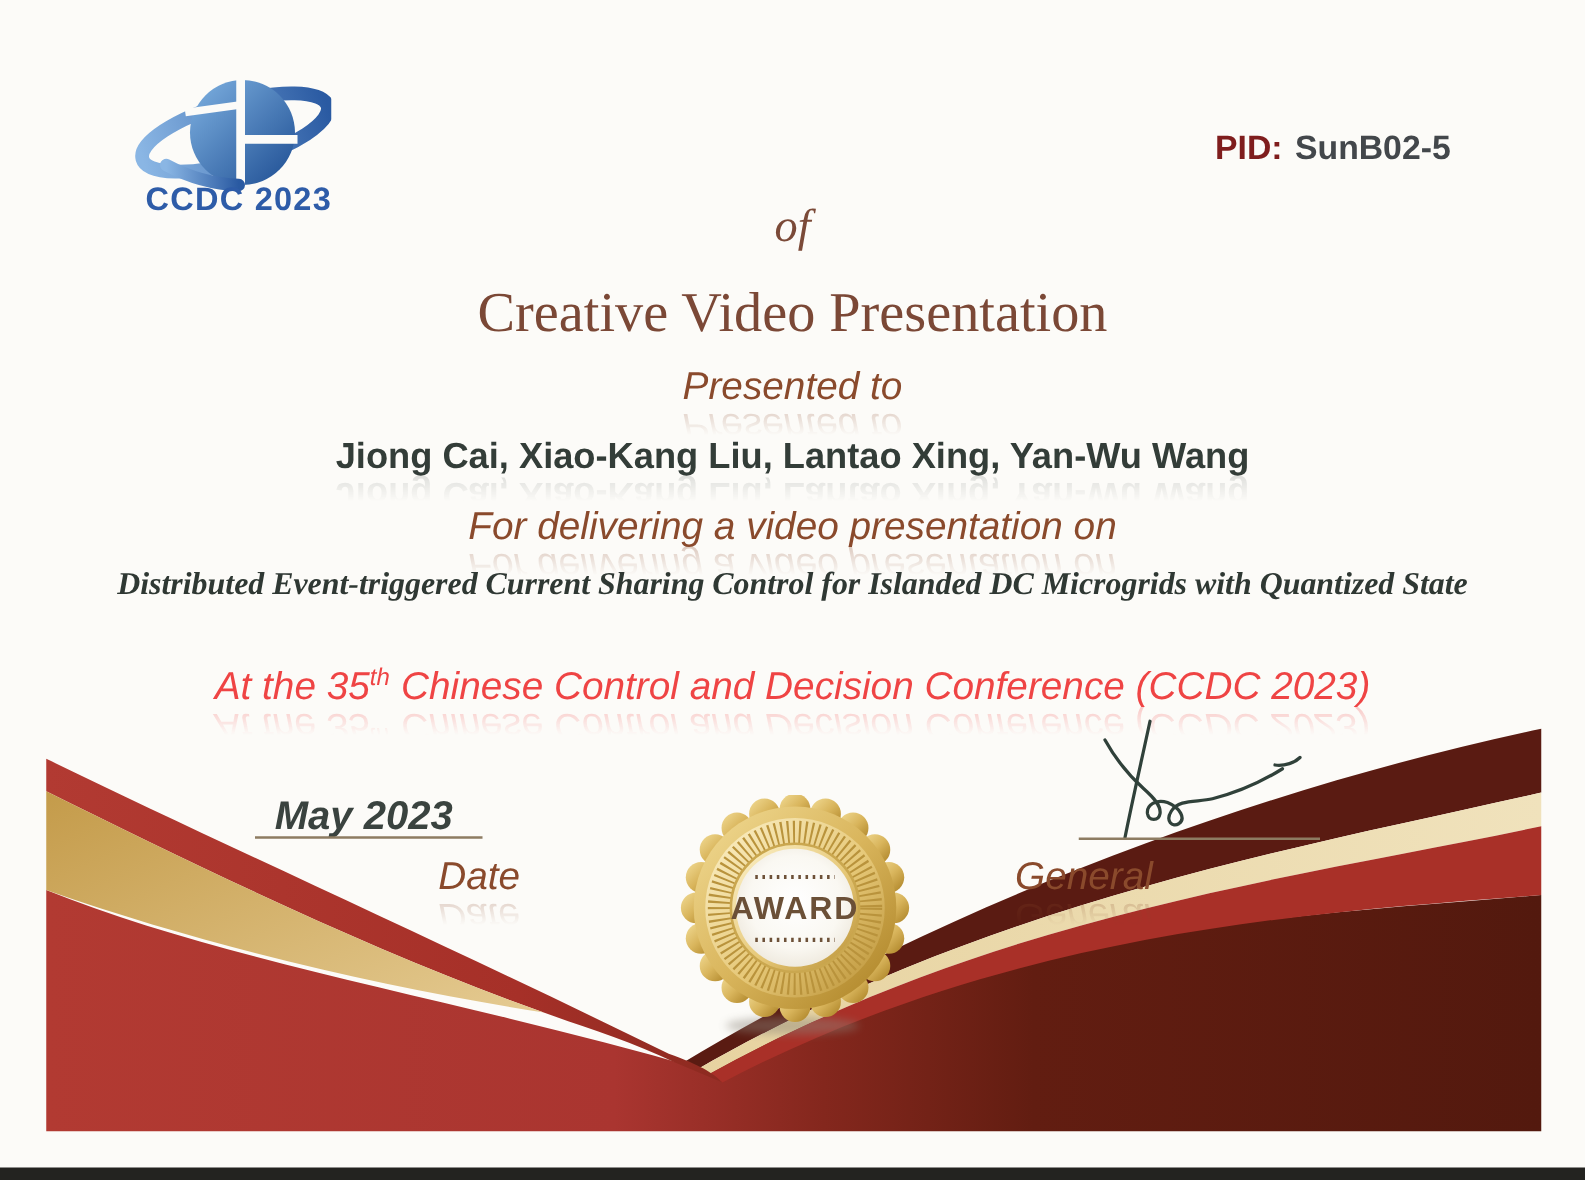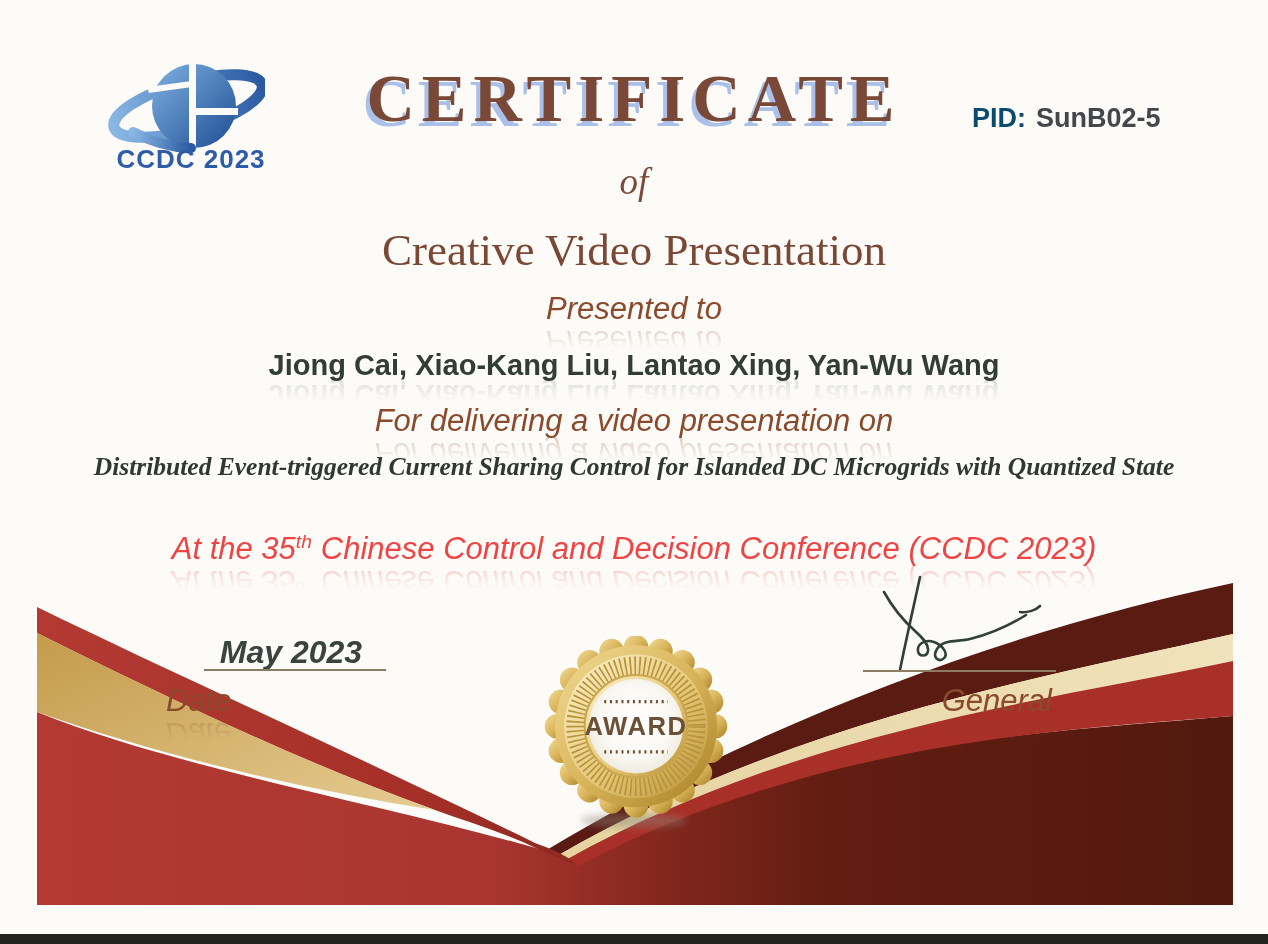--- a/index.html
+++ b/index.html
@@ -5,38 +5,38 @@
   html,body{margin:0;padding:0;background:#888;}
   .page{position:relative;width:1268px;height:944px;background:#fcfbf8;overflow:hidden;
         font-family:"Liberation Sans",sans-serif;}
   .abs{position:absolute;}
   .center-line{left:0;right:0;text-align:center;}
 
   
   .cert-title{top:60px;font-family:"Liberation Serif",serif;font-weight:bold;font-size:67px;
               letter-spacing:7px;color:#7a4836;text-shadow:-4px 5px 0 #aac0e8;}
   .pid{top:103px;left:972px;font-size:27px;font-weight:bold;white-space:nowrap;}
-  .pid .lbl{color:#0c4a6e;}
+  .pid .lbl{color:#7f1d1d;}
   .pid .val{color:#43474b;margin-left:10px;}
   .of-line{top:160px;font-family:"Liberation Serif",serif;font-style:italic;font-size:37px;color:#7b4a38;}
   .cvp-line{top:224px;font-family:"Liberation Serif",serif;font-size:45px;color:#7b4836;}
   .h-brown{font-weight:normal;font-style:italic;color:#8a4a2c;}
   .presented{top:291px;font-size:31px;}
   .names{top:349px;font-size:29px;font-weight:bold;color:#333d38;}
   .reason{top:403px;font-size:31px;}
   .paper{top:452px;font-family:"Liberation Serif",serif;font-weight:bold;font-style:italic;
          font-size:25.5px;color:#2f3833;}
   .venue{top:531px;font-size:31px;color:#ef4444;}
   .venue sup{font-size:0.62em;}
   .venue .suffix{margin-left:9px;}
   .date-value{top:634px;left:166px;width:250px;text-align:center;font-style:italic;
               font-weight:600;font-size:32px;color:#3a433f;}
   .sig-line{height:2px;background:#8d7c62;}
-  .date-label{top:683px;left:166px;width:250px;text-align:left;font-size:31px;}
-  .gen-label{top:683px;left:812px;width:240px;text-align:right;font-size:31px;}
+  .date-label{top:683px;left:166px;width:250px;text-align:right;font-size:31px;}
+  .gen-label{top:683px;left:812px;width:240px;text-align:left;font-size:31px;}
   .logo-text{top:144px;left:85px;width:212px;text-align:center;font-weight:bold;
              font-size:26px;letter-spacing:1px;color:#2e5ca8;}
 
   
   .rwrap{position:relative;display:block;}
   .rwrap .main{position:relative;display:block;}
   .rwrap .refl{position:absolute;top:88%;left:0;right:0;display:block;transform:scaleY(-1);
                opacity:.26;pointer-events:none;
                -webkit-mask-image:linear-gradient(to bottom,transparent 30%,#000 92%);
                mask-image:linear-gradient(to bottom,transparent 30%,#000 92%);}
@@ -100,21 +100,20 @@
       <ellipse cx="103" cy="60" rx="77" ry="24" fill="none" stroke="url(#lgB)" stroke-width="11"></ellipse>
     </g>
     <circle cx="109" cy="60" r="42" fill="url(#lgS)"></circle>
     <rect x="104" y="16" width="7" height="88" fill="#fcfbf8"></rect>
     <rect x="109" y="62" width="44" height="7" fill="#fcfbf8"></rect>
     <rect x="63" y="38" width="44" height="6" fill="#fcfbf8" transform="rotate(-8 85 41)"></rect>
     <path d="M 48 86 Q 76 101 106 102" fill="none" stroke="url(#lgB)" stroke-width="10" stroke-linecap="round"></path>
   </svg>
   <div class="abs logo-text">CCDC 2023</div>
 
-  <div class="abs center-line cert-title">CERTIFICATE</div>
 
   <div class="abs pid">
     <span class="lbl">PID:</span><span class="val">SunB02-5</span>
   </div>
 
   <div class="abs center-line of-line">of</div>
 
   <div class="abs center-line cvp-line">Creative Video Presentation</div>
 
   <div class="abs center-line presented h-brown">

